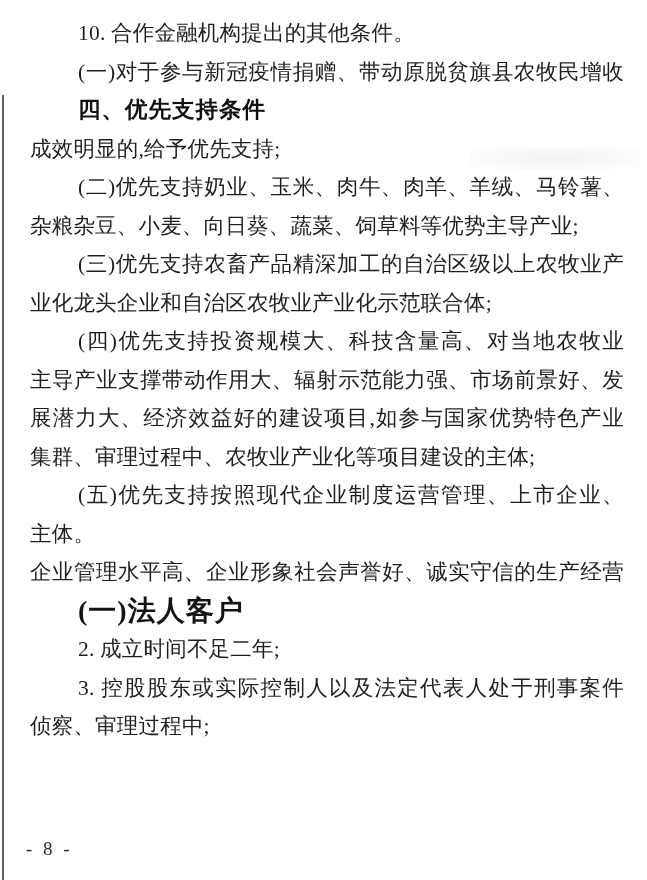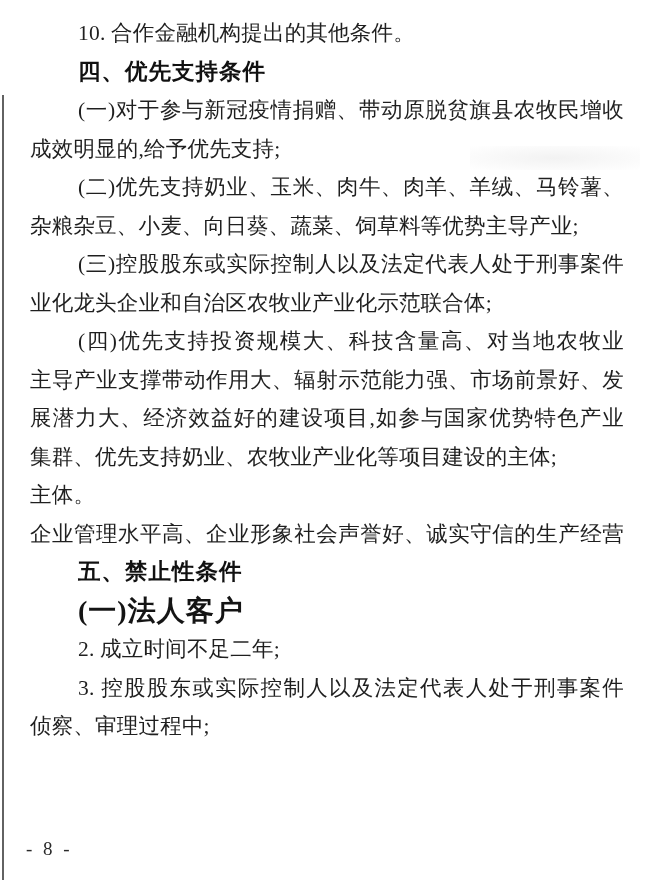--- a/index.html
+++ b/index.html
@@ -71,34 +71,34 @@
 </style>
 </head>
 <body>
 
 <div class="page">
   <div class="scan-edge"></div>
   <div class="smudge"></div>
 
   <div class="content">
     <div class="line indent">10. 合作金融机构提出的其他条件。</div>
+    <div class="line indent full">(一)对于参与新冠疫情捐赠、带动原脱贫旗县农牧民增收</div>
     <div class="line heading indent">四、优先支持条件</div>
-    <div class="line indent full">(一)对于参与新冠疫情捐赠、带动原脱贫旗县农牧民增收</div>
     <div class="line">成效明显的,给予优先支持;</div>
     <div class="line indent full">(二)优先支持奶业、玉米、肉牛、肉羊、羊绒、马铃薯、</div>
     <div class="line">杂粮杂豆、小麦、向日葵、蔬菜、饲草料等优势主导产业;</div>
-    <div class="line indent full">(三)控股股东或实际控制人以及法定代表人处于刑事案件</div>
+    <div class="line indent full">(三)优先支持农畜产品精深加工的自治区级以上农牧业产</div>
     <div class="line">业化龙头企业和自治区农牧业产业化示范联合体;</div>
     <div class="line indent full">(四)优先支持投资规模大、科技含量高、对当地农牧业</div>
     <div class="line full">主导产业支撑带动作用大、辐射示范能力强、市场前景好、发</div>
     <div class="line full">展潜力大、经济效益好的建设项目,如参与国家优势特色产业</div>
-    <div class="line">集群、优先支持奶业、农牧业产业化等项目建设的主体;</div>
+    <div class="line">集群、审理过程中、农牧业产业化等项目建设的主体;</div>
+    <div class="line indent full">(五)优先支持按照现代企业制度运营管理、上市企业、</div>
     <div class="line">主体。</div>
     <div class="line full">企业管理水平高、企业形象社会声誉好、诚实守信的生产经营</div>
-    <div class="line heading indent">五、禁止性条件</div>
     <div class="line subheading indent">(一)法人客户</div>
     <div class="line indent">2. 成立时间不足二年;</div>
     <div class="line indent full">3. 控股股东或实际控制人以及法定代表人处于刑事案件</div>
     <div class="line">侦察、审理过程中;</div>
   </div>
 
   <div class="page-number">- 8 -</div>
 </div>
 
 </body></html>

